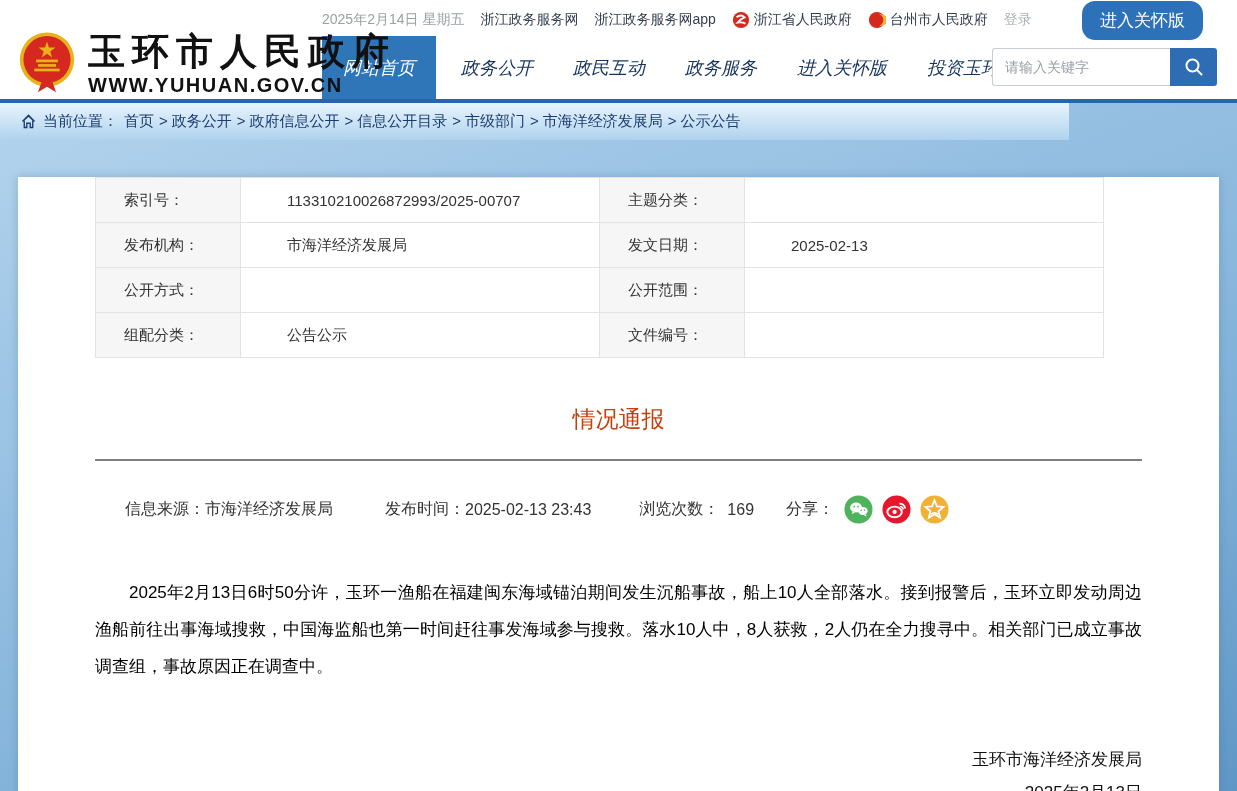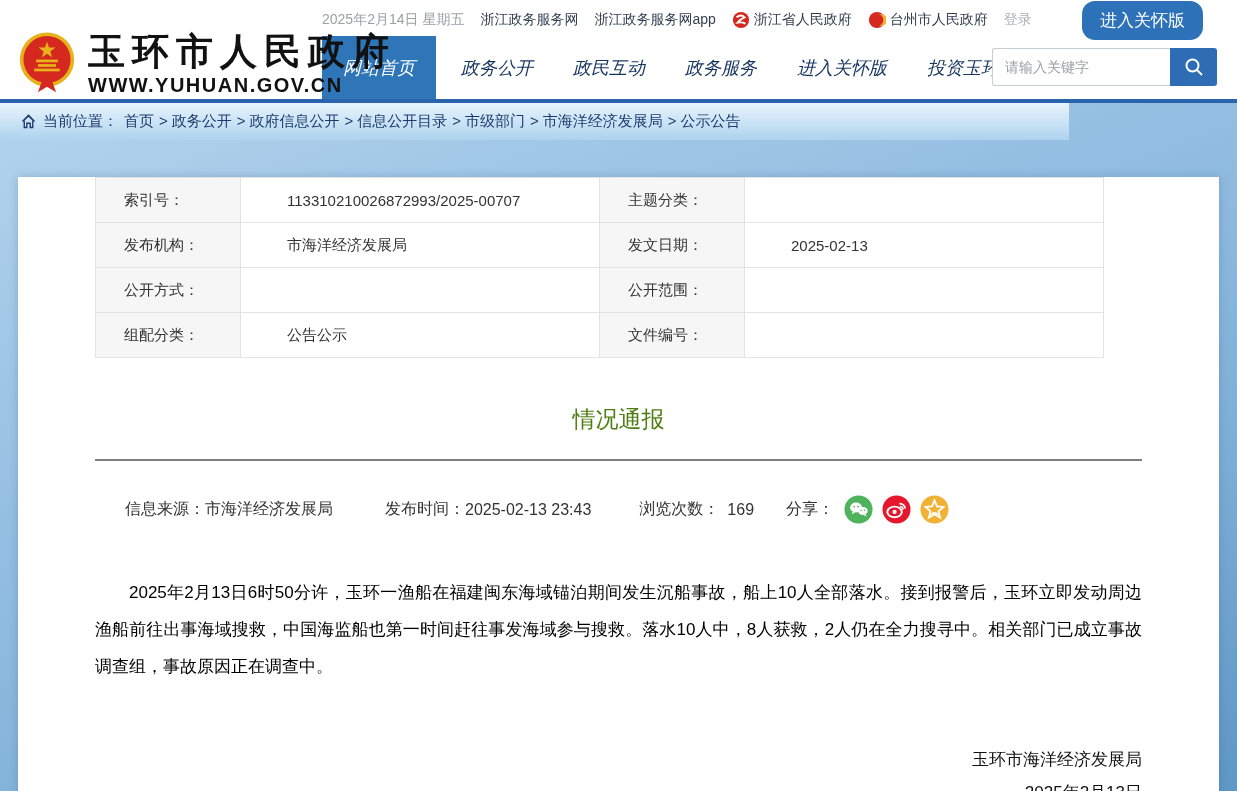--- a/index.html
+++ b/index.html
@@ -49,21 +49,21 @@
   .crumb:last-child::after { content:""; }
 
   
   .card { margin:0 18px; background:#ffffff; min-height:651px; box-shadow:0 0 8px rgba(40,80,120,.25); }
 
   table.info { border-collapse:collapse; margin:37px 77px 0 77px; width:1008px; table-layout:fixed; }
   table.info td { border:1px solid #e3e3e3; height:45px; font-size:15px; color:#333; }
   td.lbl { width:145px; background:#f6f6f6; padding-left:28px; }
   td.val { width:359px; padding-left:46px; }
 
-  .article-title { text-align:center; font-size:23px; color:#4d7c0f; margin-top:46px; font-weight:400; }
+  .article-title { text-align:center; font-size:23px; color:#c2410c; margin-top:46px; font-weight:400; }
   .title-divider { margin:24px 77px 0 77px; border-top:2px solid #7f7f7f; }
 
   .meta { display:flex; align-items:center; margin:34px 77px 0 107px; font-size:16px; color:#333; }
   .meta .grp { display:flex; align-items:center; }
   .meta .g2 { margin-left:52px; }
   .meta .g3 { margin-left:48px; }
   .meta .g4 { margin-left:32px; }
   .share-icons { display:flex; gap:9px; margin-left:10px; }
   .share-ico { width:29px; height:29px; cursor:pointer; }
 

